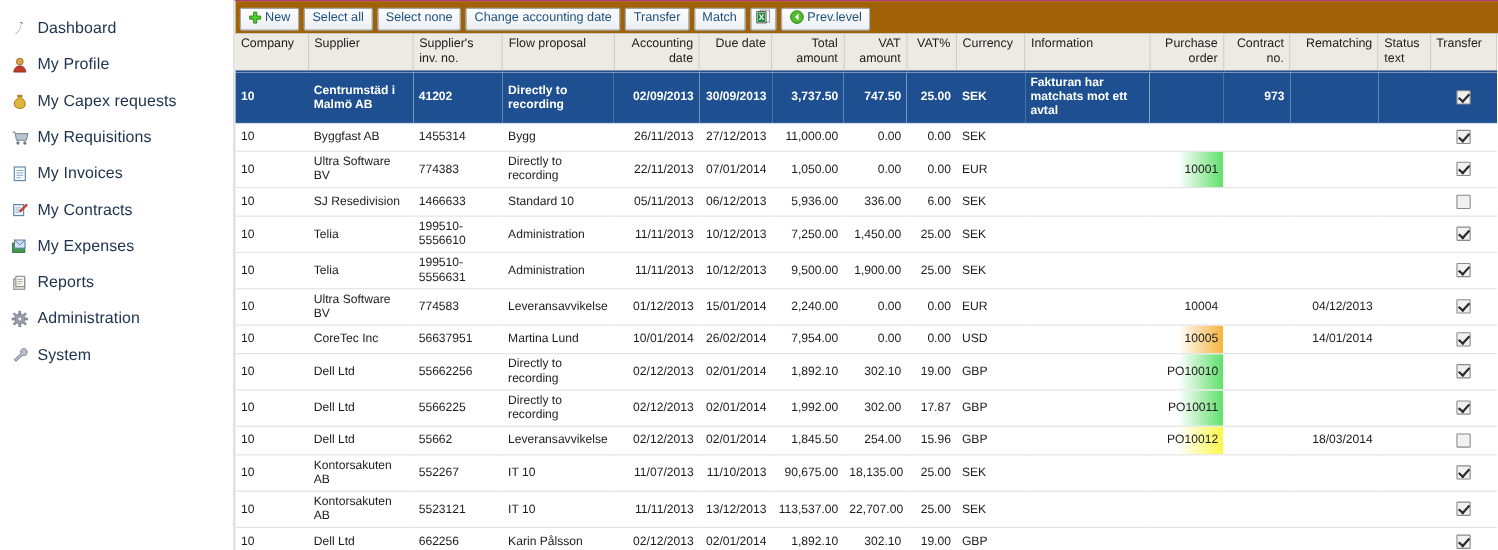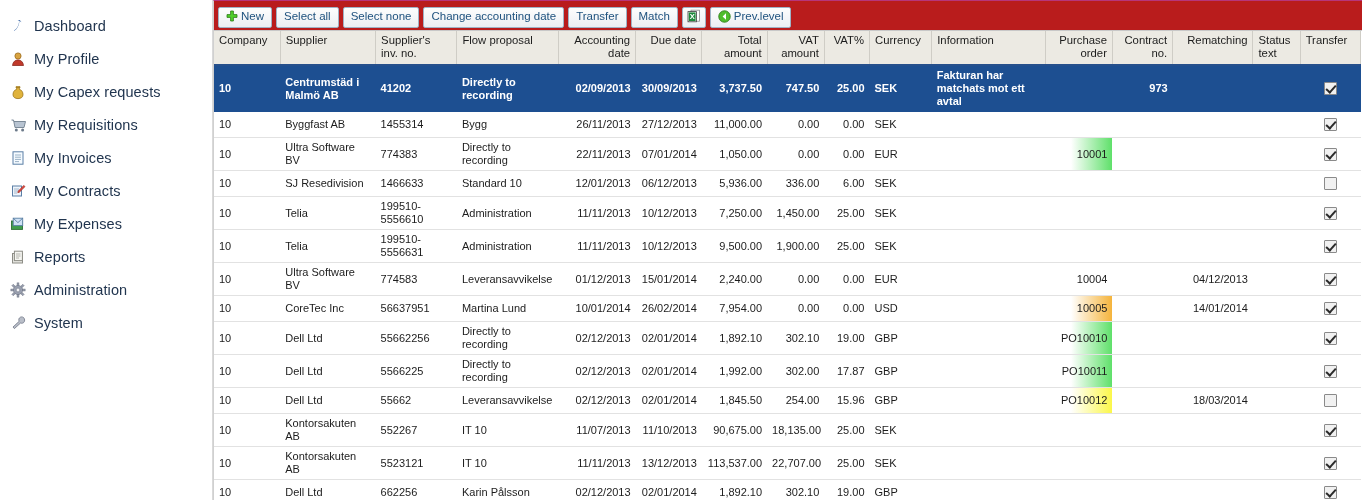--- a/index.html
+++ b/index.html
@@ -77,21 +77,21 @@
   }
 
   
   #toolbar {
     height: 30px;
     flex: 0 0 30px;
     display: flex;
     align-items: center;
     gap: 4px;
     padding: 3px 4px 0 4px;
-    background: #b91c1c;
+    background: #a16207;
     border-bottom: 1px solid #c8c8c8;
   }
   .tbtn {
     height: 21px;
     display: inline-flex;
     align-items: center;
     gap: 3px;
     padding: 0 7px;
     background: linear-gradient(#fdfdfd, #eceff3);
     border: 1px solid #9fb3c6;
@@ -447,21 +447,21 @@
               <td class="r"></td>
               <td class="r"></td>
               <td></td>
               <td class="c"><span class="cbx on"></span></td>
             </tr>
             <tr>
               <td>10</td>
               <td>SJ Resedivision</td>
               <td>1466633</td>
               <td>Standard 10</td>
-              <td class="r">12/01/2013</td>
+              <td class="r">05/11/2013</td>
               <td class="r">06/12/2013</td>
               <td class="r">5,936.00</td>
               <td class="r">336.00</td>
               <td class="r">6.00</td>
               <td>SEK</td>
               <td></td>
               <td class="r po-cell"><span class="po-txt"></span></td>
               <td class="r"></td>
               <td class="r"></td>
               <td></td>

